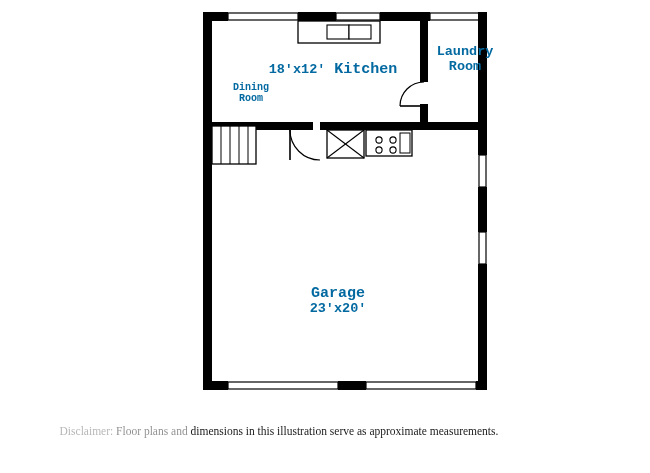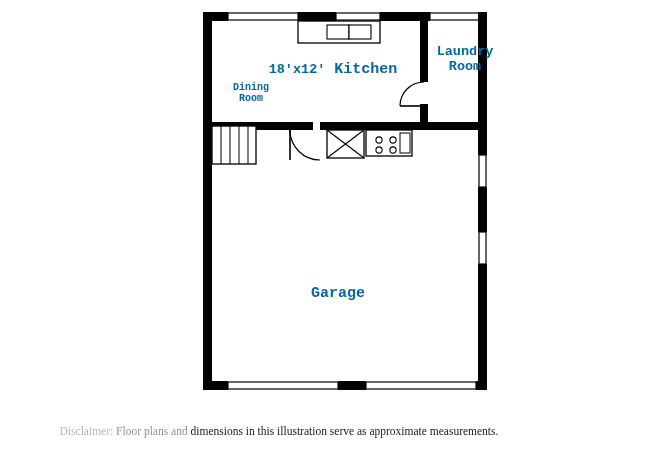--- a/index.html
+++ b/index.html
@@ -183,17 +183,18 @@
   <span>Kitchen</span>
 </div>
 
 <div class="label laundry">
   <span>Laundry</span><br>
   <span>Room</span>
 </div>
 
 <div class="label garage">
   <span>Garage</span>
+  <span class="dim">23'x20'</span>
 </div>
 
 <div id="disclaimer">
   <span class="line"><span class="faded-1">Disclaimer: </span><span class="faded-2">Floor plans and </span><span>dimensions in this illustration serve as approximate measurements.</span></span>
 </div>
 
 </body></html>

